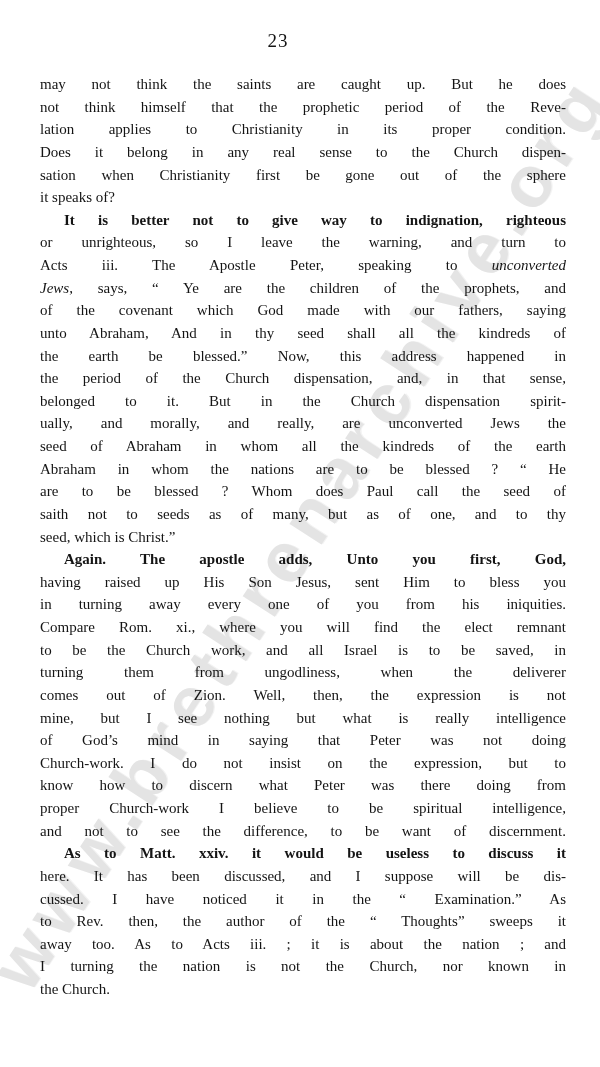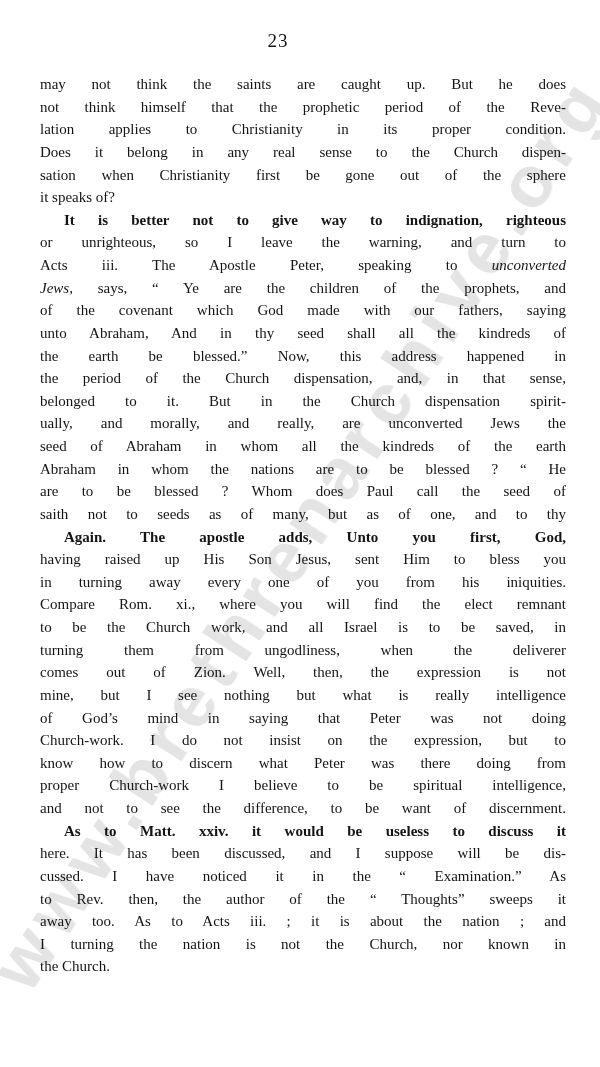--- a/index.html
+++ b/index.html
@@ -88,20 +88,21 @@
       <div class="ln">of the covenant which God made with our fathers, saying</div>
       <div class="ln">unto Abraham, And in thy seed shall all the kindreds of</div>
       <div class="ln">the earth be blessed.”  Now, this address happened in</div>
       <div class="ln">the period of the Church dispensation, and, in that sense,</div>
       <div class="ln">belonged to it.  But in the Church dispensation spirit-</div>
       <div class="ln">ually, and morally, and really, are unconverted Jews the</div>
       <div class="ln">seed of Abraham in whom all the kindreds of the earth</div>
       <div class="ln">Abraham in whom the nations are to be blessed ?  “ He</div>
       <div class="ln">are to be blessed ?  Whom does Paul call the seed of</div>
       <div class="ln">saith not to seeds as of many, but as of one, and to thy</div>
+      <div class="ln end">seed, which is Christ.”</div>
     </div>
 
     <div>
       <div class="ln ind">Again.  The apostle adds,  Unto you first,  God,</div>
       <div class="ln">having raised up His Son Jesus, sent Him to bless you</div>
       <div class="ln">in turning away every one of you from his iniquities.</div>
       <div class="ln">Compare Rom. xi., where you will find the elect remnant</div>
       <div class="ln">to be the Church work, and all Israel is to be saved, in</div>
       <div class="ln">turning them from ungodliness, when the deliverer</div>
       <div class="ln">comes out of Zion.  Well, then, the expression is not</div>

